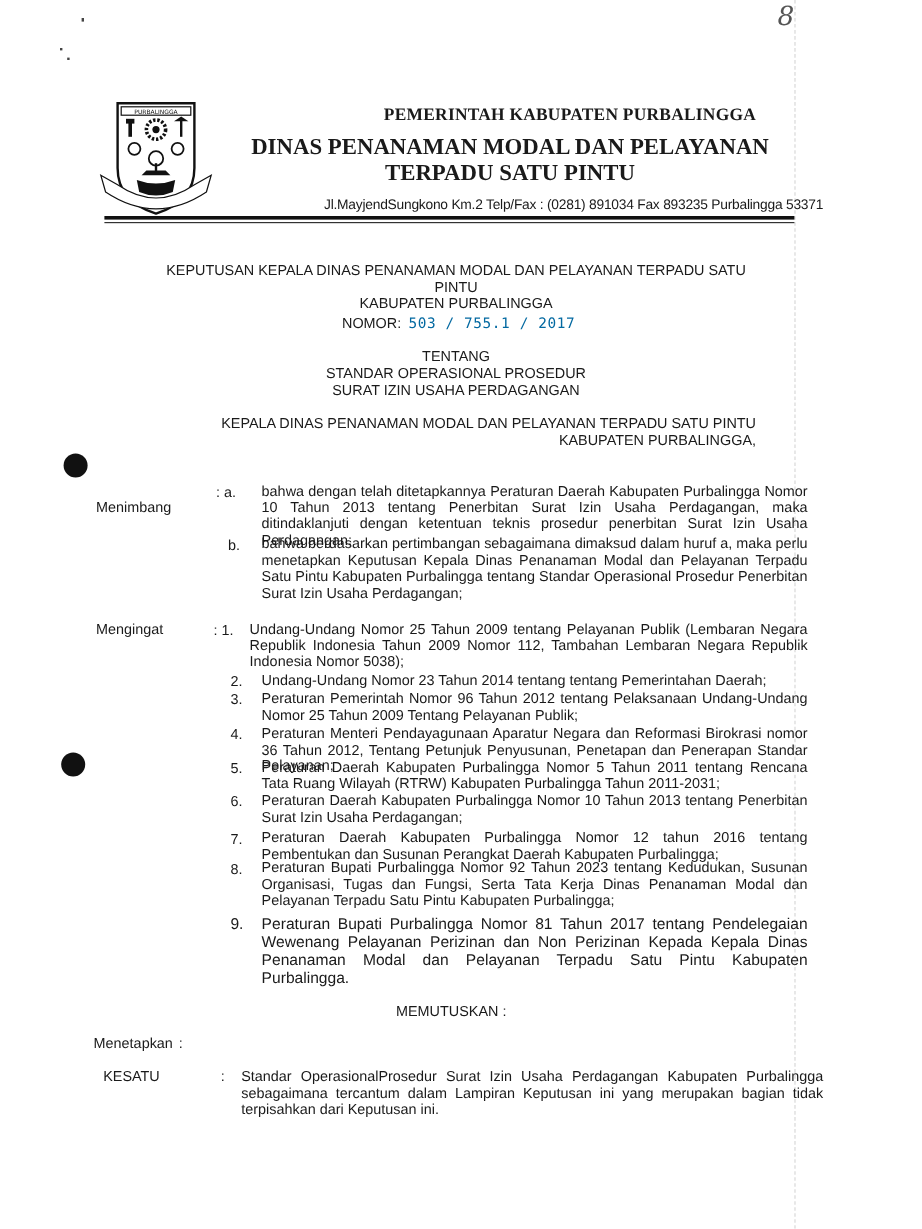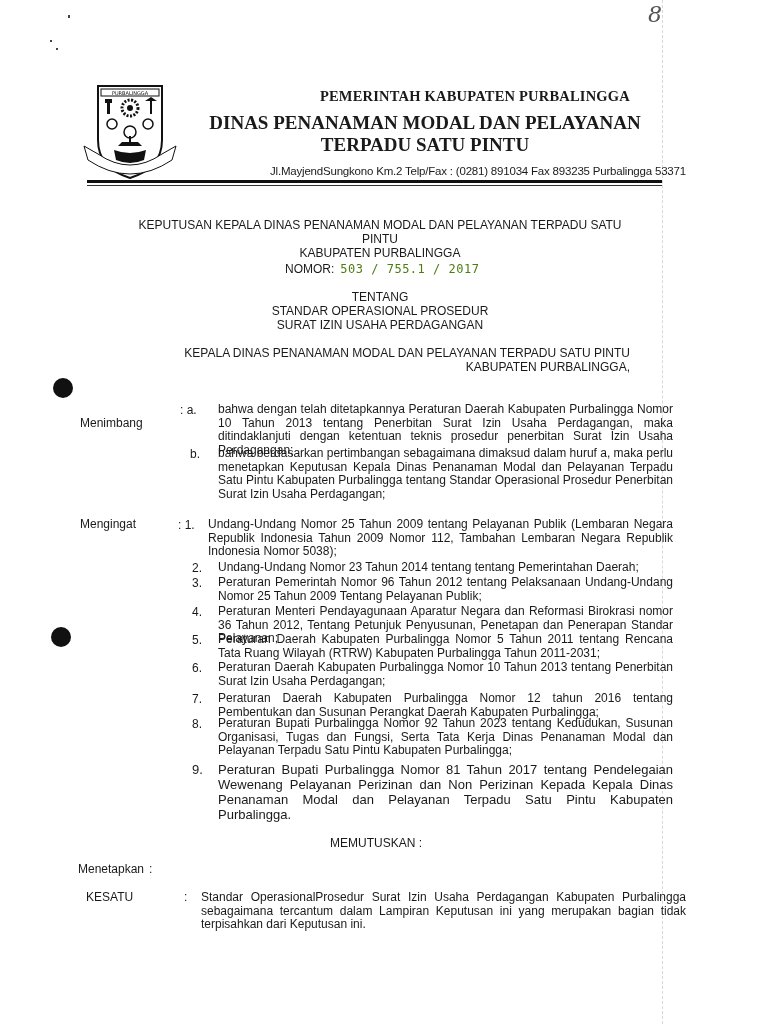--- a/index.html
+++ b/index.html
@@ -17,21 +17,21 @@
     .logo { left: 80px; top: 80px; width: 100px; height: 105px; }
     .org-line1 { left: 210px; top: 88px; width: 420px; text-align: right; font-family: "Liberation Serif", serif; font-weight: bold; font-size: 14.5px; letter-spacing: 0.2px; }
     .org-line2 { left: 205px; top: 112px; width: 440px; text-align: center; font-family: "Liberation Serif", serif; font-weight: bold; font-size: 19px; line-height: 22px; }
     .address { left: 222px; top: 165px; font-size: 11.5px; letter-spacing: -0.2px; margin-left: 48px; }
     .rule-thick { left: 87px; top: 180px; width: 575px; height: 3px; background: #111; }
     .rule-thin { left: 87px; top: 185px; width: 575px; height: 1px; background: #333; }
 
     
     .title-block { left: 120px; top: 218px; width: 520px; text-align: center; font-size: 12px; line-height: 14px; }
     .nomor { left: 285px; top: 262px; font-size: 12px; }
-    .nomor .hand { font-family: "DejaVu Sans Mono", monospace; font-size: 12px; color: #4d7c0f; margin-left: 6px; letter-spacing: 0.5px; }
+    .nomor .hand { font-family: "DejaVu Sans Mono", monospace; font-size: 12px; color: #0369a1; margin-left: 6px; letter-spacing: 0.5px; }
     .tentang { left: 150px; top: 290px; width: 460px; text-align: center; font-size: 12px; line-height: 14px; }
     .kepala { left: 130px; top: 346px; width: 500px; text-align: right; font-size: 12px; line-height: 14px; }
 
     .punch { width: 20px; height: 20px; border-radius: 50%; background: #111; }
 
     
     .label { font-size: 12px; }
     .colon { font-size: 12px; }
     .item { font-size: 12px; line-height: 13.5px; text-align: justify; }
     .num { font-size: 12px; }

